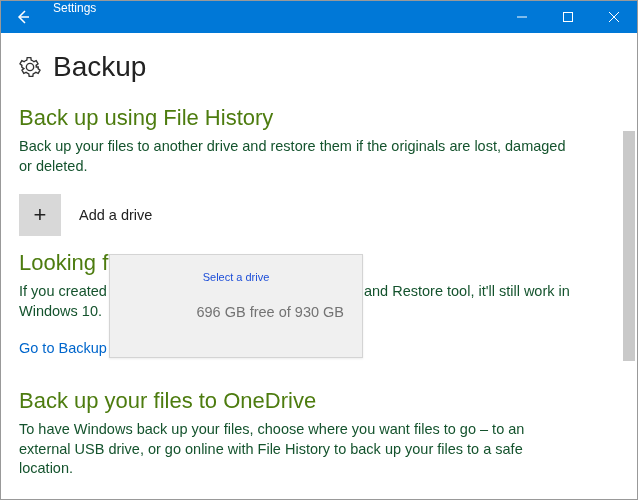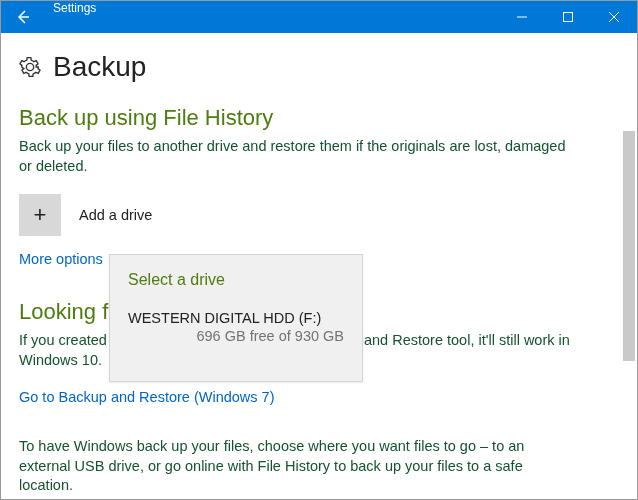--- a/index.html
+++ b/index.html
@@ -17,21 +17,21 @@
 .page-header { display: flex; align-items: center; margin-bottom: 22px; }
 .gear { width: 22px; height: 22px; margin-right: 12px; }
 .page-title { font-size: 28px; font-weight: 400; color: #222; }
 .section-heading { font-size: 22px; font-weight: 400; color: #4d7c0f; margin-bottom: 6px; }
 .body-text { font-size: 14.5px; color: #14532d; line-height: 1.35; max-width: 560px; margin-bottom: 18px; }
 .add-drive-row { display: flex; align-items: center; margin-bottom: 14px; }
 .plus-box { width: 42px; height: 42px; background: #d8d8d8; display: flex; align-items: center; justify-content: center; font-size: 22px; color: #222; cursor: pointer; margin-right: 18px; }
 .add-label { font-size: 14.5px; color: #222; text-align: center; }
 .link { font-size: 14.5px; color: #0066cc; cursor: pointer; margin-bottom: 18px; display: inline-block; }
 .popup { position: absolute; left: 108px; top: 253px; width: 254px; background: #f0f0f0; border: 1px solid #d4d4d4; padding: 16px 18px 18px 18px; box-shadow: 0 1px 2px rgba(0,0,0,0.08); }
-.popup-title { font-size: 16px; color: #4d7c0f; margin-bottom: 20px; }
+.popup-title { font-size: 11px; color: #1d4ed8; margin-bottom: 20px; text-align: center; }
 .drive-item { margin-bottom: 18px; cursor: pointer; }
 .drive-item:last-child { margin-bottom: 0; }
 .drive-name { font-size: 14.5px; color: #222; line-height: 1.25; }
 .drive-sub { font-size: 14.5px; color: #737373; line-height: 1.25; text-align: right; }
 .sec2 { margin-top: 14px; }
 .sec3 { margin-top: 14px; }
 </style>
 </head>
 <body>
 
@@ -77,38 +77,37 @@
     <div class="section-heading">Back up using File History</div>
     <div class="body-text">Back up your files to another drive and restore them if the originals are lost, damaged or deleted.</div>
 
     <div class="add-drive-row">
       <div class="plus-box">
         <span>+</span>
       </div>
       <div class="add-label">Add a drive</div>
     </div>
 
-    <div class="link">More options</div>
 
     <div class="sec2">
       <div class="section-heading">Looking for an older backup?</div>
       <div class="body-text">If you created a backup using the Windows 7 Backup and Restore tool, it'll still work in Windows 10.</div>
       <div class="link">Go to Backup and Restore (Windows 7)</div>
     </div>
 
     <div class="sec3">
+      <div class="section-heading">Back up your files to OneDrive</div>
       <div class="body-text">To have Windows back up your files, choose where you want files to go – to an external USB drive, or go online with File History to back up your files to a safe location.</div>
     </div>
 
     <div class="scroll-thumb"></div>
   </div>
 
   <div class="popup">
     <div class="popup-title">Select a drive</div>
     <div class="drive-item">
-      <div class="drive-name">WESTERN DIGITAL HDD (F:)</div>
       <div class="drive-sub">696 GB free of 930 GB</div>
     </div>
     <div class="drive-item">
     </div>
   </div>
 
 </div>
 
 </body></html>

